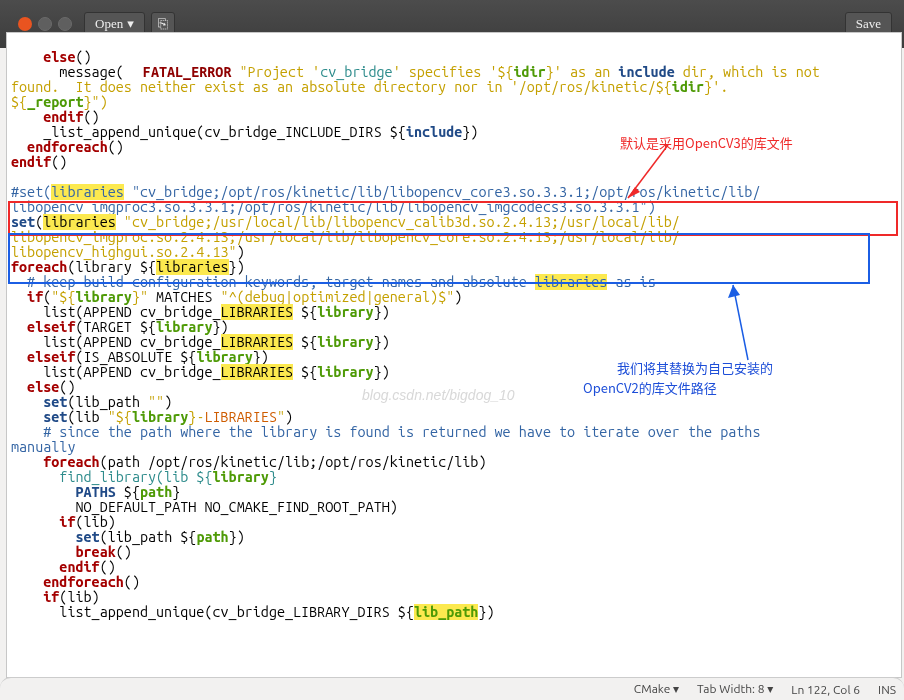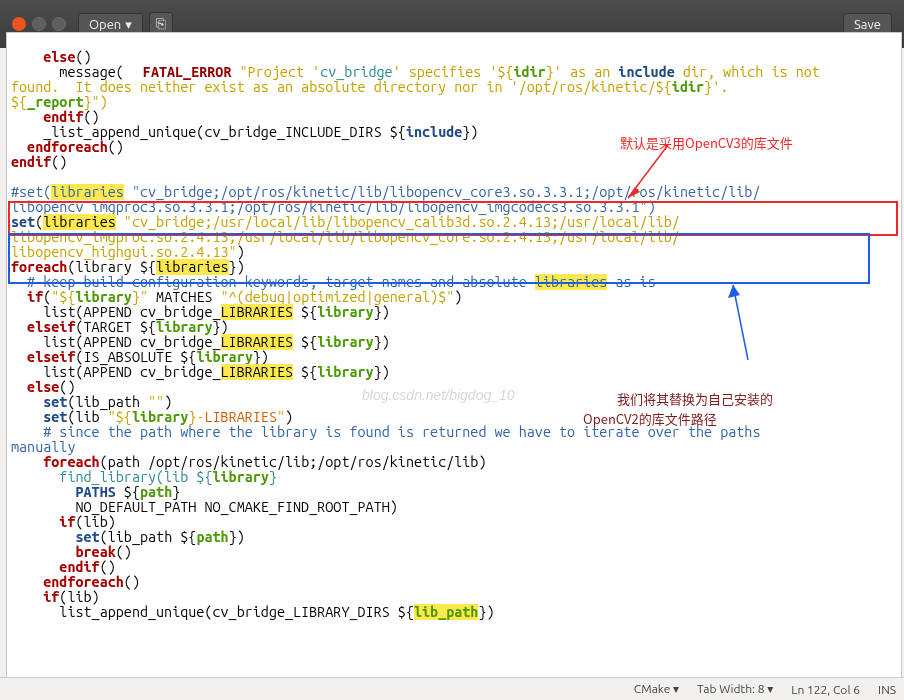--- a/index.html
+++ b/index.html
@@ -11,22 +11,23 @@
     height: 700px;
     overflow: hidden;
     position: relative;
   }
   .titlebar {
     height: 48px;
     background: linear-gradient(to bottom, #4c4c4c, #3c3c3c);
     color: #dcdcdc;
     display: flex;
     align-items: center;
-    padding: 0 12px;
+    padding: 0 18px;
     position: relative;
+    font-family: Liberation Serif, serif;
   }
   .window-controls {
     display: flex;
     gap: 6px;
     margin-right: 12px;
   }
   .wc {
     width: 14px;
     height: 14px;
     border-radius: 50%;
@@ -93,36 +94,37 @@
   .box-blue {
     border: 2px solid #1b5ee4;
     position: absolute;
   }
   .anno {
     position: absolute;
     color: #ef2929;
     font-family: "Noto Sans CJK SC", sans-serif;
     font-size: 13px;
   }
-  .anno.blue { color: #7f1d1d; margin-top: 31px; }
+  .anno.blue { color: #1d4ed8; }
   .statusbar {
     position: absolute;
     bottom: 0;
     left: 0;
     right: 0;
     height: 22px;
     background: #f2f1f0;
     border-top: 1px solid #ccc;
     display: flex;
     align-items: center;
     font-size: 12px;
     color: #444;
     padding: 0 8px;
     justify-content: flex-end;
     gap: 18px;
+    border-radius: 11px;
   }
   svg.arrow { position: absolute; pointer-events: none; }
   .watermark {
     position: absolute;
     color: #d8d8d8;
     font-size: 14px;
     font-family: sans-serif;
     font-style: italic;
   }
 </style>

